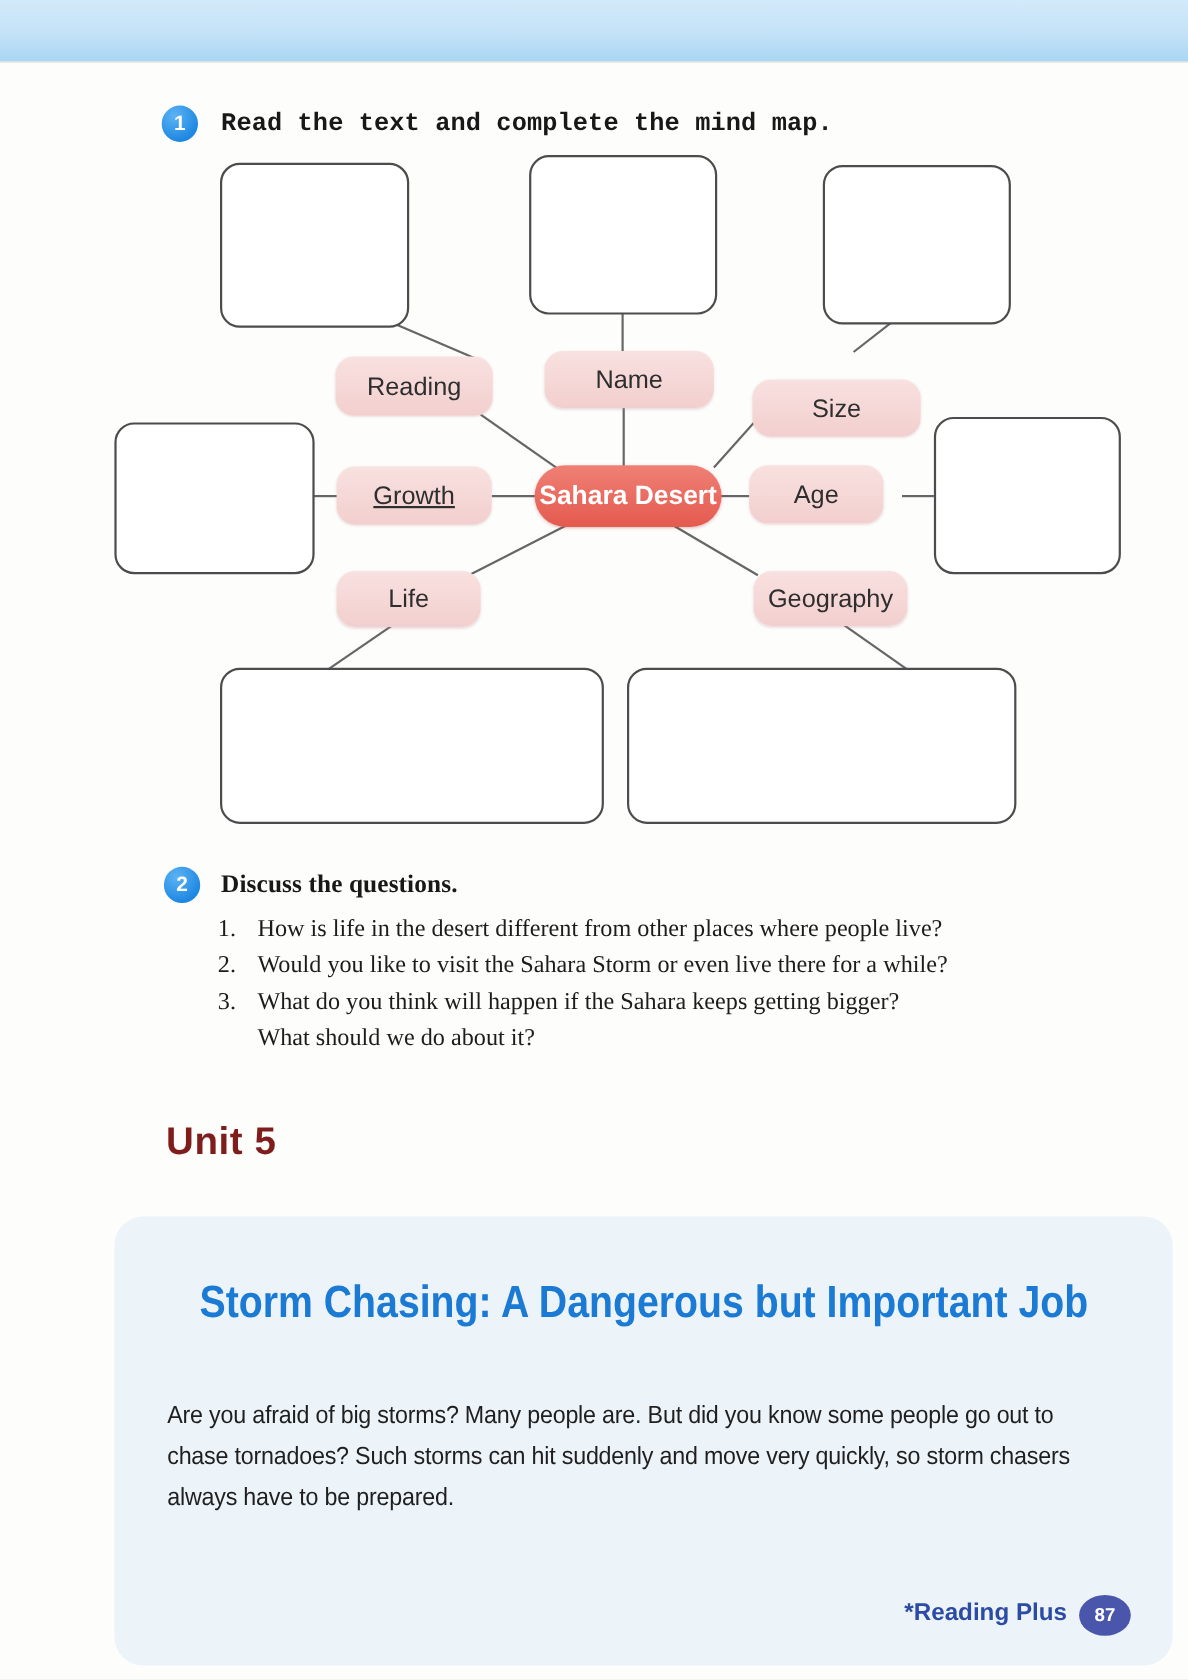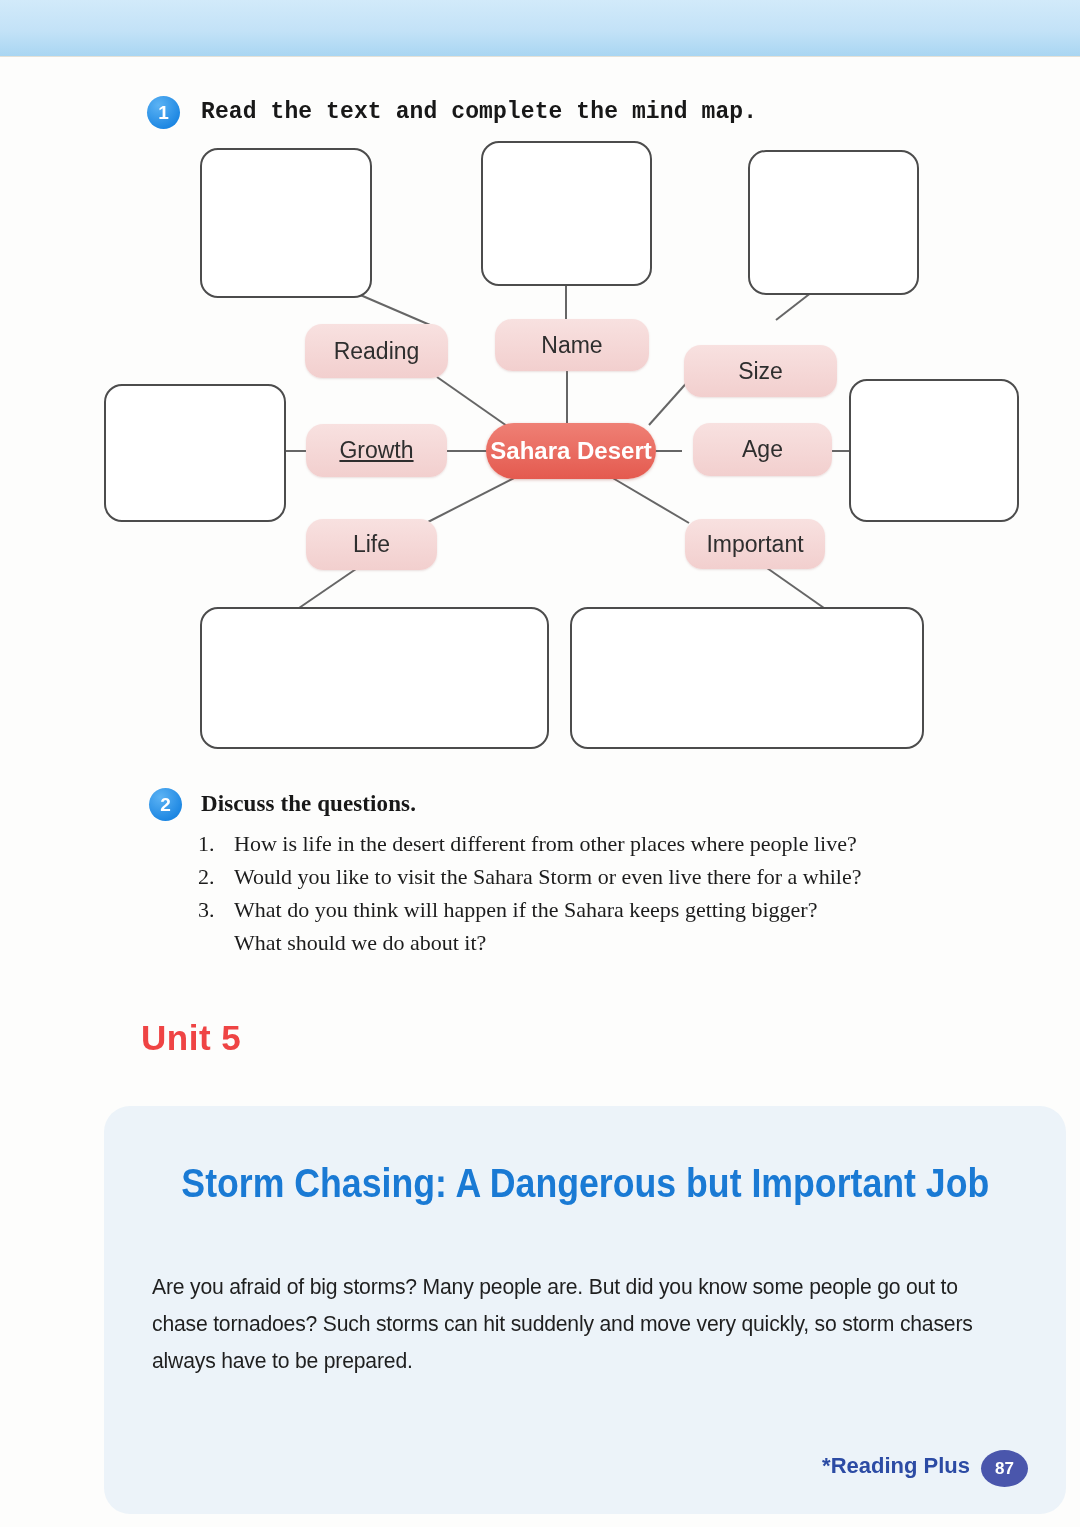--- a/index.html
+++ b/index.html
@@ -52,22 +52,22 @@
   
   #questions{
     position:absolute;left:198px;top:827px;width:810px;
     font:22px "Liberation Serif",serif;color:#1c1c1c;
   }
   .q-row{display:flex;line-height:33px;}
   .q-num{width:36px;flex:none;}
   .q-text span{display:block;}
   
   #unit-heading{
-    position:absolute;left:141px;top:1018px;
-    font:700 35px "Liberation Sans",sans-serif;color:#ef4444;
+    position:absolute;left:151px;top:1018px;
+    font:700 35px "Liberation Sans",sans-serif;color:#7f1d1d;
     letter-spacing:.5px;
   }
   
   #reading-section{
     position:absolute;left:104px;top:1106px;width:962px;height:408px;
     background:#ecf3f9;border-radius:26px;
   }
   #reading-title{
     position:absolute;left:0;top:54px;width:100%;
     text-align:center;
@@ -129,23 +129,23 @@
   <div class="mm-box" style="left:748px;top:150px;width:167px;height:141px;"></div>
   <div class="mm-box" style="left:104px;top:384px;width:178px;height:134px;"></div>
   <div class="mm-box" style="left:849px;top:379px;width:166px;height:139px;"></div>
   <div class="mm-box" style="left:200px;top:607px;width:345px;height:138px;"></div>
   <div class="mm-box" style="left:570px;top:607px;width:350px;height:138px;"></div>
 
   <div class="mm-pill" style="left:305px;top:324px;width:143px;height:54px;">Reading</div>
   <div class="mm-pill" style="left:495px;top:319px;width:154px;height:52px;">Name</div>
   <div class="mm-pill" style="left:684px;top:317px;width:153px;height:52px;margin-top:28px;">Size</div>
   <div class="mm-pill" style="left:306px;top:424px;width:141px;height:53px;text-decoration:underline;">Growth</div>
-  <div class="mm-pill" style="left:681px;top:423px;width:139px;height:53px;margin-left:12px;">Age</div>
+  <div class="mm-pill" style="left:681px;top:423px;width:122px;height:53px;">Age</div>
   <div class="mm-pill" style="left:306px;top:519px;width:131px;height:51px;">Life</div>
-  <div class="mm-pill" style="left:685px;top:519px;width:140px;height:50px;">Important</div>
+  <div class="mm-pill" style="left:685px;top:519px;width:140px;height:50px;">Geography</div>
 
   <div class="mm-center" style="left:486px;top:423px;width:170px;height:56px;">Sahara Desert</div>
 
   <div class="ex-badge" style="left:149px;top:788px;">2</div>
   <div class="ex-title" style="left:201px;top:791px;">Discuss the questions.</div>
 
   <div id="questions">
     <div class="q-row">
       <div class="q-num">1.</div>
       <div class="q-text">

